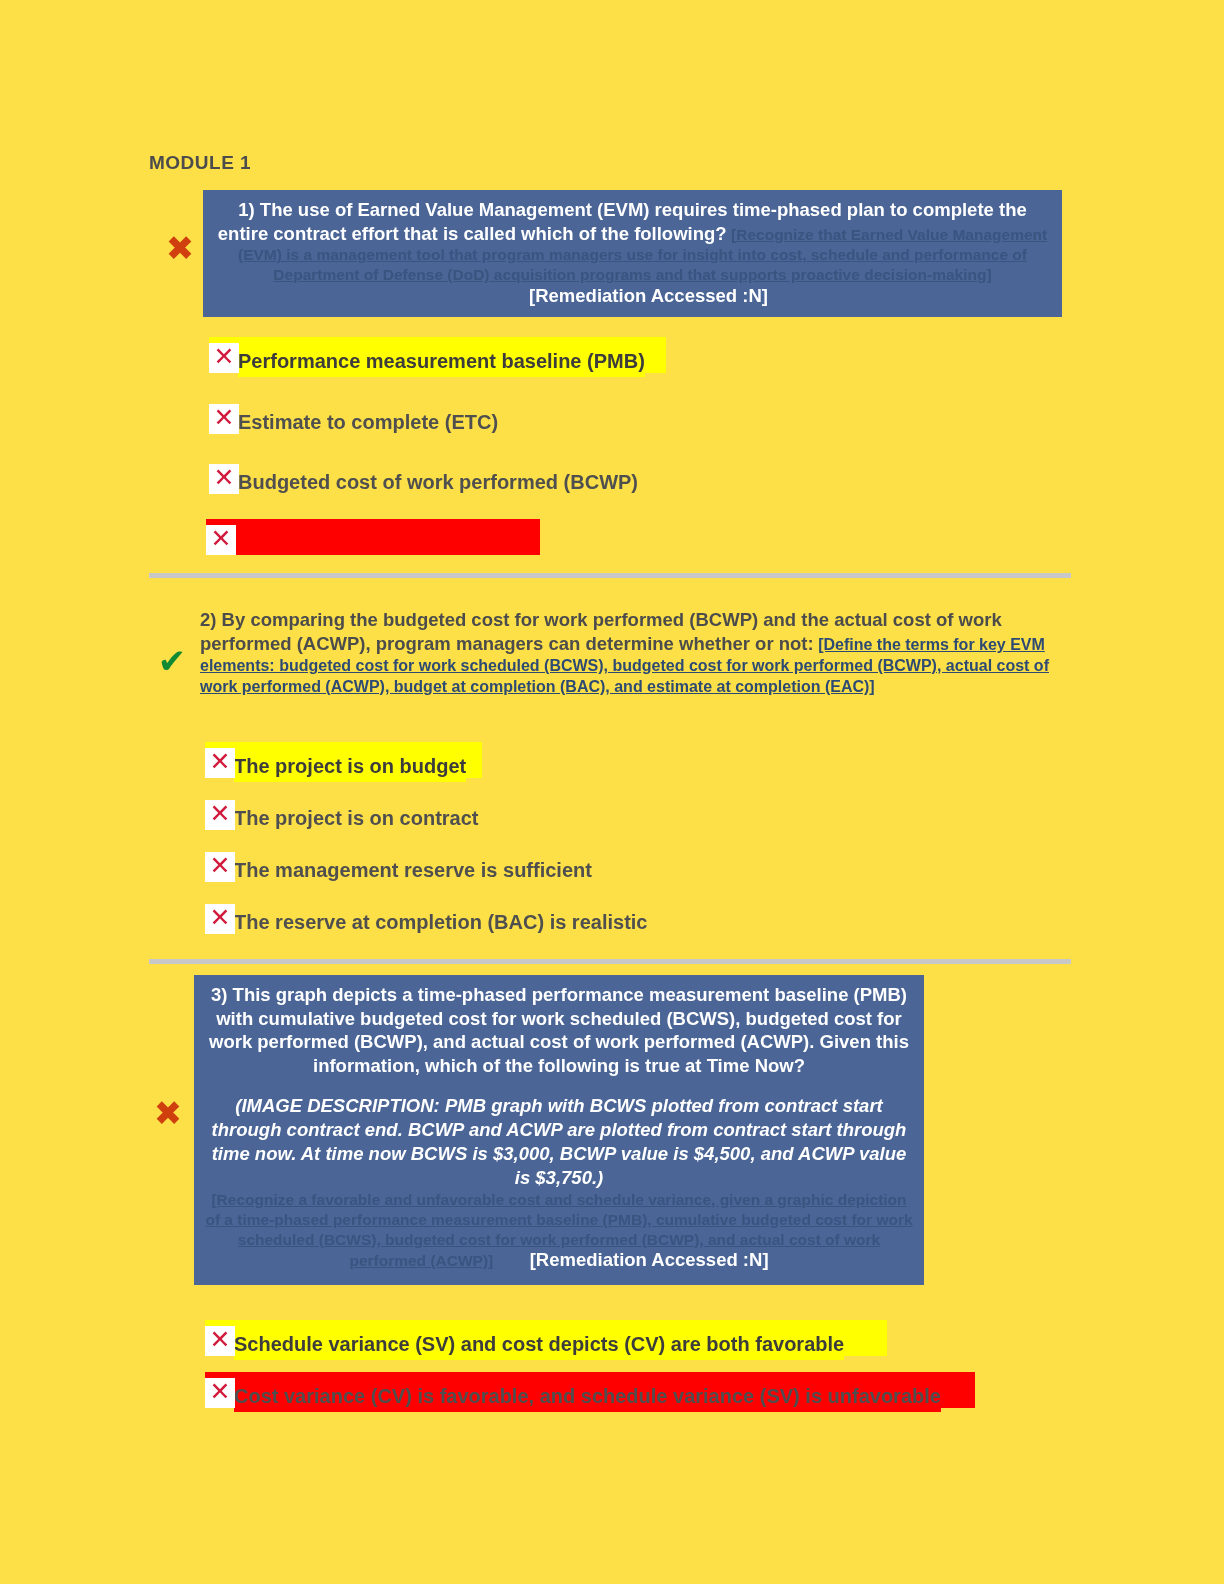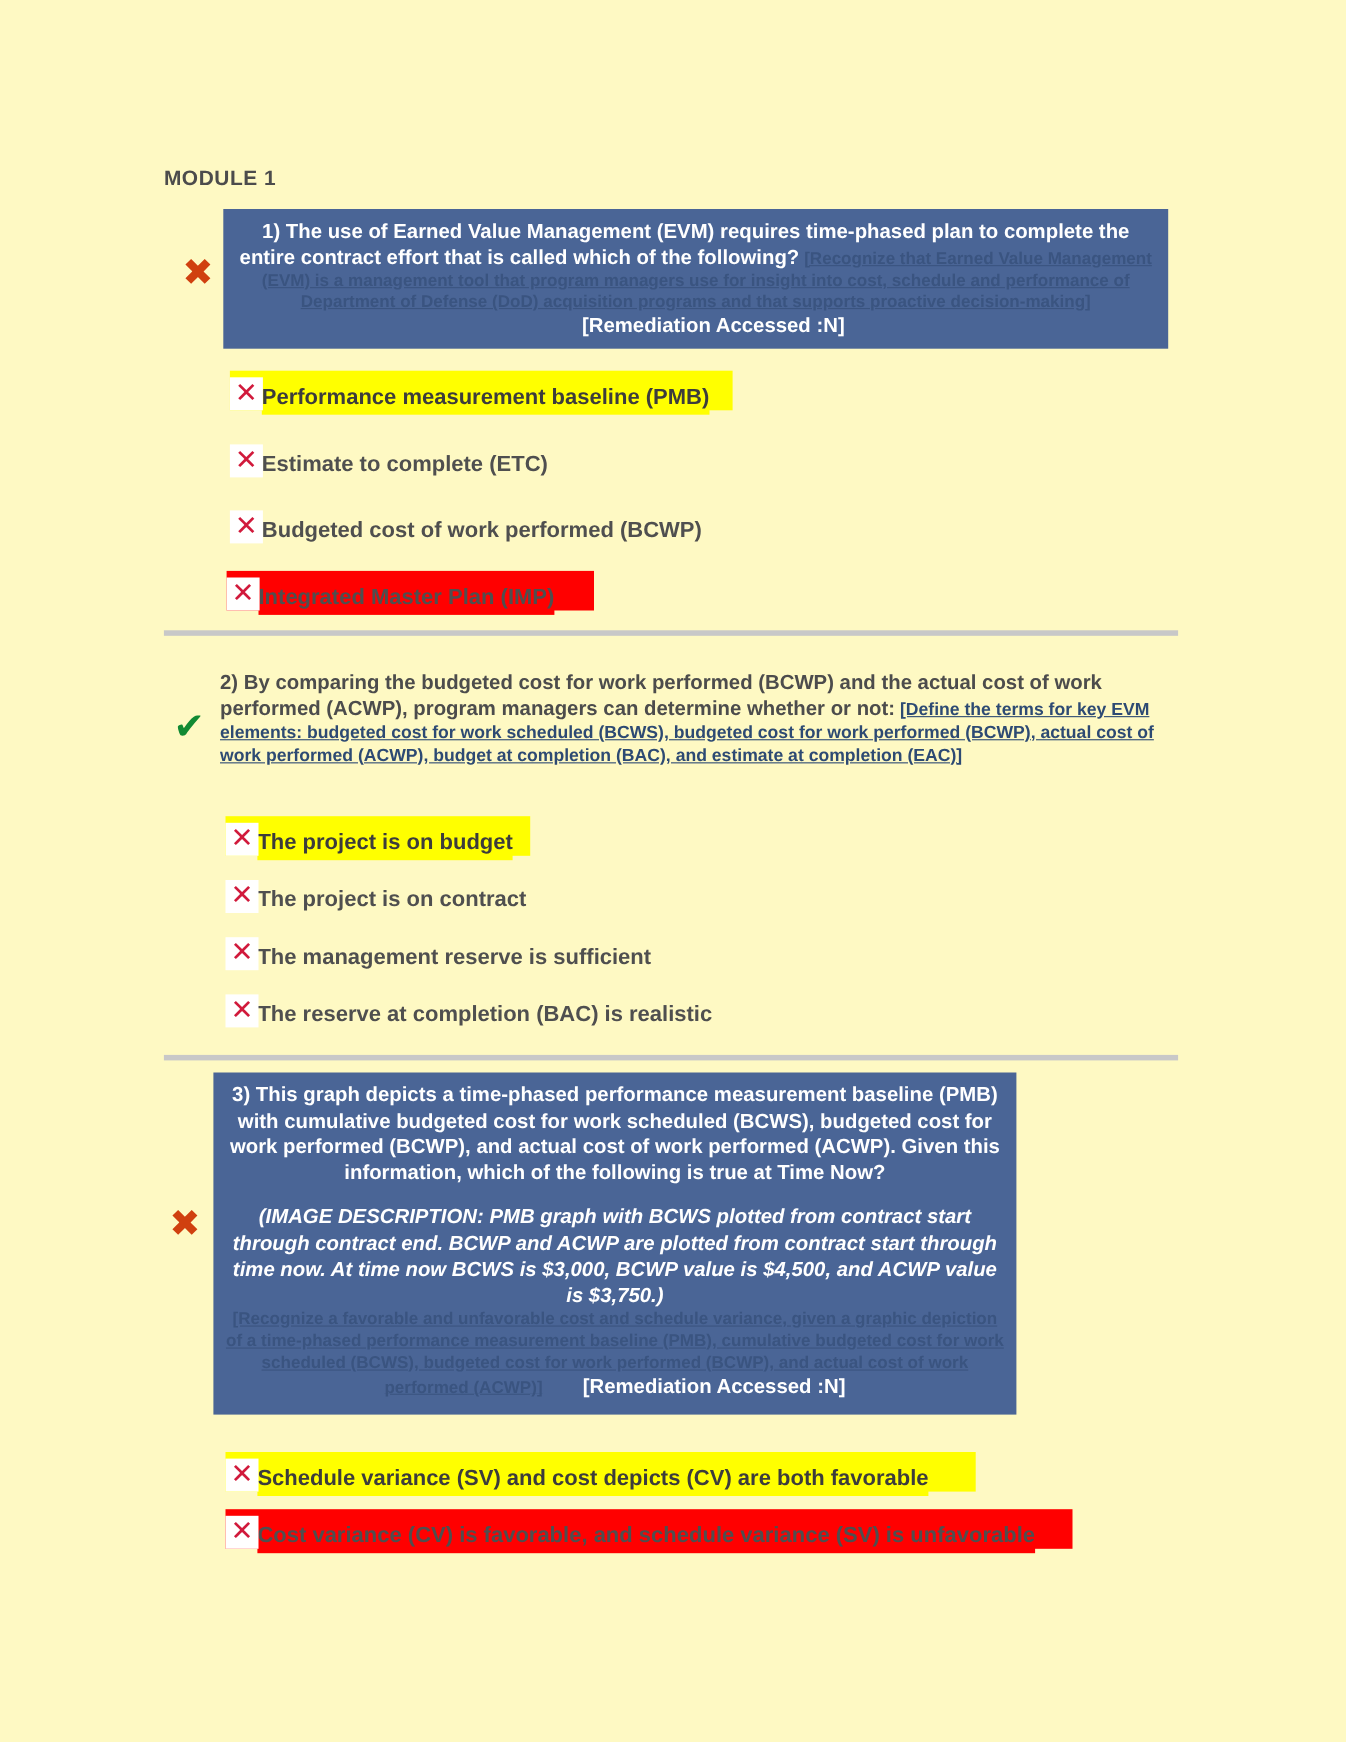--- a/index.html
+++ b/index.html
@@ -13,21 +13,21 @@
     height: 1584px;
     position: relative;
     font-family: "Liberation Sans", sans-serif;
     overflow: hidden;
   }
   .page {
     position: absolute;
     left: 0; top: 0;
     width: 1224px;
     height: 1584px;
-    background: #fef9c3;
+    background: #fde047;
   }
 
   
   .module-title {
     position: absolute;
     left: 149px;
     top: 152px;
     font-size: 19px;
     font-weight: bold;
     letter-spacing: 0.5px;
@@ -193,21 +193,20 @@
     </div>
 
     <div class="option" style="left:209px; top:458px;">
       <div class="cbox">✕</div>
       <div class="olabel">Budgeted cost of work performed (BCWP)</div>
     </div>
 
     <div class="option" style="left:206px; top:519px;">
       <div class="hl-band red" style="width:334px;"></div>
       <div class="cbox">✕</div>
-      <div class="olabel hl-red">Integrated Master Plan (IMP)</div>
     </div>
   </div>
 
   <div class="rule" style="top:573px;"></div>
 
   <div class="qgroup">
 
     <div class="status-mark right" style="left:152px; top:641px;">✔</div>
 
     <div class="qplain" style="left:200px; top:608px; width:866px;">

